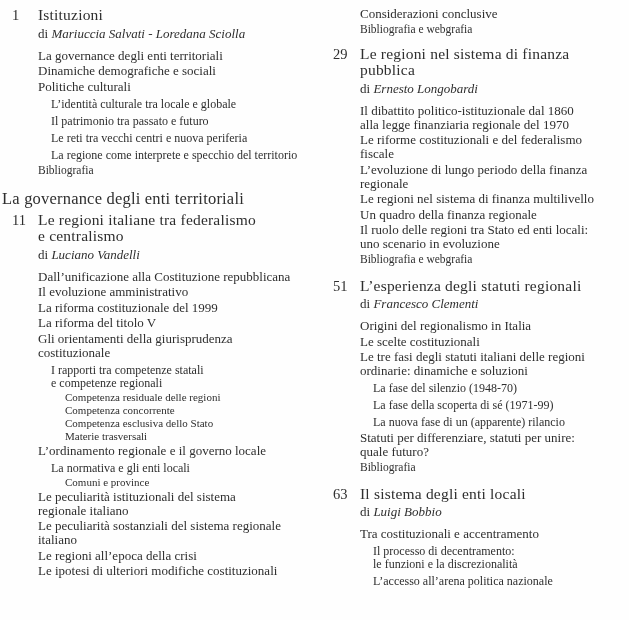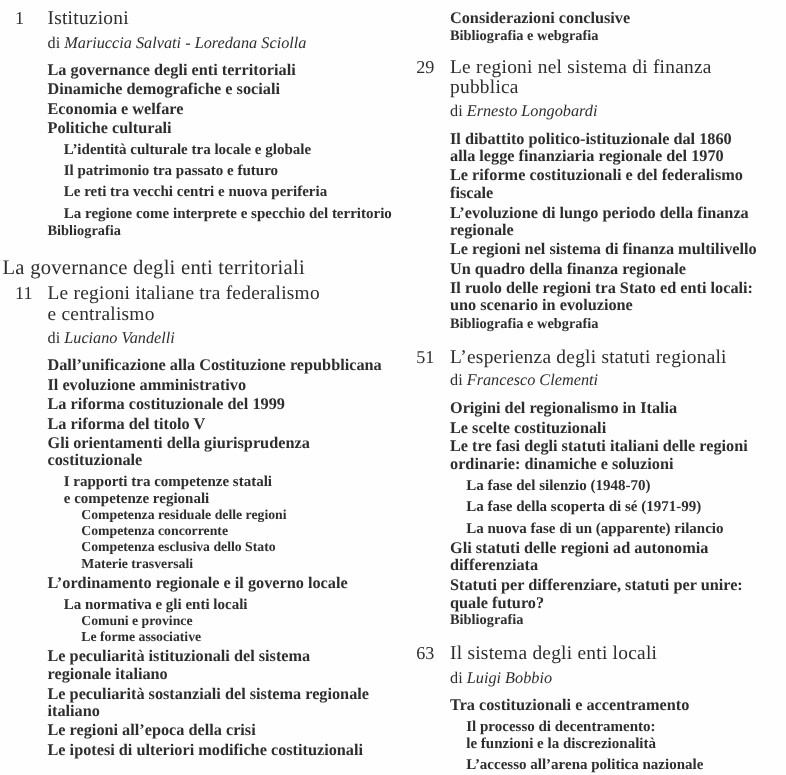--- a/index.html
+++ b/index.html
@@ -20,21 +20,21 @@
     flex:0 0 36px;box-sizing:border-box;padding-left:10px;
     font-size:14.5px;line-height:17px;
   }
   #col1 .chapnum{flex:0 0 27px;padding-left:0;}
   .chapbody{flex:1;min-width:0;}
   .chaptitle{font-size:15.5px;line-height:16.5px;white-space:pre-line;letter-spacing:.2px;}
   .chapauthor{font-size:13px;line-height:15px;margin-top:2px;}
   .chapauthor .name{font-style:italic;text-align:right;}
   .entries{margin-top:8px;}
 
-  .entry{white-space:pre-line;font-weight:bold;}
+  .entry{white-space:pre-line;}
   .lvl1{font-size:13px;line-height:14px;margin:0 0 1.5px 0;}
   .lvl2{font-size:12px;line-height:13px;margin:4px 0 2px 13px;}
   .lvl3{font-size:11px;line-height:11.5px;margin:0 0 1.5px 27px;}
   .lvlb{font-size:11.5px;line-height:13px;margin:0 0 2px 0;}
 
   .part{font-size:16.5px;line-height:19px;margin:3px 0 4px 0;letter-spacing:.2px;}
 
   .cont{margin-bottom:10px;}
   #col1 .cont{margin-left:27px;}
 </style>
@@ -44,21 +44,20 @@
 <div class="page">
   <div class="col" id="col0">
       <div class="chapter">
         <span class="chapnum">1</span>
         <div class="chapbody">
           <div class="chaptitle">Istituzioni</div>
           <div class="chapauthor"><span class="di">di </span><span class="name">Mariuccia Salvati - Loredana Sciolla</span></div>
           <div class="entries">
             <div class="entry lvl1">La governance degli enti territoriali</div>
             <div class="entry lvl1">Dinamiche demografiche e sociali</div>
-            <div class="entry lvl1">Economia e welfare</div>
             <div class="entry lvl1">Politiche culturali</div>
             <div class="entry lvl2">L’identità culturale tra locale e globale</div>
             <div class="entry lvl2">Il patrimonio tra passato e futuro</div>
             <div class="entry lvl2">Le reti tra vecchi centri e nuova periferia</div>
             <div class="entry lvl2">La regione come interprete e specchio del territorio</div>
             <div class="entry lvlb">Bibliografia</div>
           </div>
         </div>
       </div>
       <div class="part">La governance degli enti territoriali</div>
@@ -77,21 +76,20 @@
 costituzionale</div>
             <div class="entry lvl2">I rapporti tra competenze statali
 e competenze regionali</div>
             <div class="entry lvl3">Competenza residuale delle regioni</div>
             <div class="entry lvl3">Competenza concorrente</div>
             <div class="entry lvl3">Competenza esclusiva dello Stato</div>
             <div class="entry lvl3">Materie trasversali</div>
             <div class="entry lvl1">L’ordinamento regionale e il governo locale</div>
             <div class="entry lvl2">La normativa e gli enti locali</div>
             <div class="entry lvl3">Comuni e province</div>
-            <div class="entry lvl3">Le forme associative</div>
             <div class="entry lvl1">Le peculiarità istituzionali del sistema
 regionale italiano</div>
             <div class="entry lvl1">Le peculiarità sostanziali del sistema regionale
 italiano</div>
             <div class="entry lvl1">Le regioni all’epoca della crisi</div>
             <div class="entry lvl1">Le ipotesi di ulteriori modifiche costituzionali</div>
           </div>
         </div>
       </div>
     </div>
@@ -127,22 +125,20 @@
           <div class="chaptitle">L’esperienza degli statuti regionali</div>
           <div class="chapauthor"><span class="di">di </span><span class="name">Francesco Clementi</span></div>
           <div class="entries">
             <div class="entry lvl1">Origini del regionalismo in Italia</div>
             <div class="entry lvl1">Le scelte costituzionali</div>
             <div class="entry lvl1">Le tre fasi degli statuti italiani delle regioni
 ordinarie: dinamiche e soluzioni</div>
             <div class="entry lvl2">La fase del silenzio (1948-70)</div>
             <div class="entry lvl2">La fase della scoperta di sé (1971-99)</div>
             <div class="entry lvl2">La nuova fase di un (apparente) rilancio</div>
-            <div class="entry lvl1">Gli statuti delle regioni ad autonomia
-differenziata</div>
             <div class="entry lvl1">Statuti per differenziare, statuti per unire:
 quale futuro?</div>
             <div class="entry lvlb">Bibliografia</div>
           </div>
         </div>
       </div>
       <div class="chapter">
         <span class="chapnum">63</span>
         <div class="chapbody">
           <div class="chaptitle">Il sistema degli enti locali</div>

